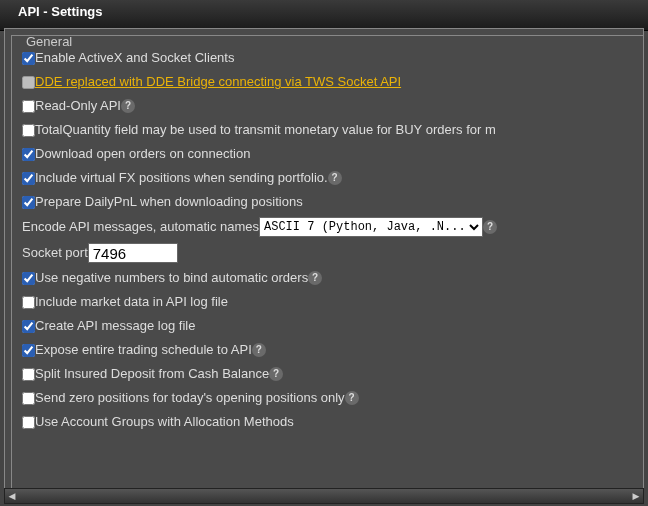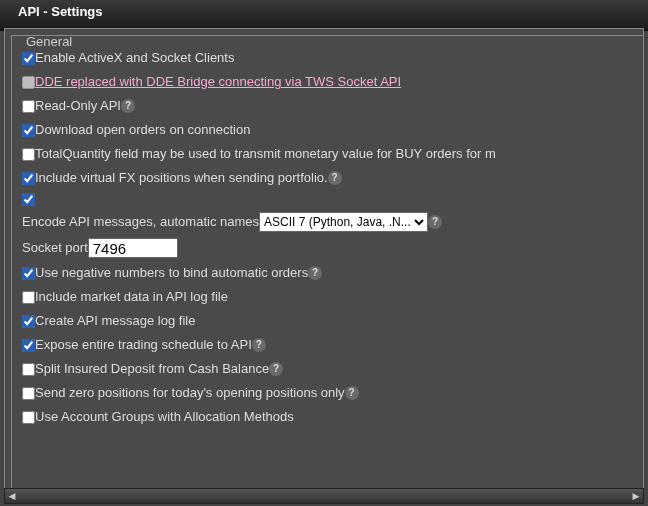--- a/index.html
+++ b/index.html
@@ -3,23 +3,23 @@
 <meta charset="utf-8">
 <style>
   html,body{margin:0;padding:0;background:#4a4a4a;font-family:Arial,Helvetica,sans-serif;font-size:13px;color:#ddd;}
   .window{width:648px;height:506px;position:relative;overflow:hidden;background:linear-gradient(180deg,#5a5a5a 0,#444 40px);}
   .titlebar{height:22px;background:linear-gradient(180deg,#3a3a3a,#1a1a1a);color:#fff;font-weight:bold;padding:4px 18px;border-bottom:1px solid #000;}
   .panel{position:absolute;top:28px;left:4px;right:4px;bottom:16px;border:1px solid #888;background:#4a4a4a;}
   .fieldset-label{position:absolute;top:-2px;left:10px;background:#4a4a4a;padding:0 4px;color:#ccc;font-size:13px;}
   .fieldset{position:absolute;top:6px;left:6px;right:0;bottom:0;border:1px solid #888;border-right:none;border-bottom:none;padding:10px 8px 20px 8px;overflow:hidden;}
   .row{display:flex;align-items:center;gap:0;padding:3px 2px;line-height:18px;white-space:nowrap;}
   .chk{width:13px;height:13px;margin:0;accent-color:#2b5fb3;}
-  .link{color:#f9a8d4;}
+  .link{color:#eab308;}
   .help{display:inline-flex;align-items:center;justify-content:center;width:14px;height:14px;border-radius:50%;background:#6a6a6a;color:#ddd;font-size:10px;font-weight:bold;cursor:pointer;}
-  select{background:#fff;color:#000;border:1px solid #666;font-size:12px;height:20px;}
+  select{background:#fff;color:#000;border:1px solid #666;font-size:12px;height:20px;font-family:Liberation Mono, monospace;}
   input[type=text]{background:#fff;color:#000;border:1px solid #666;font-size:15px;height:18px;width:80px;padding:0 4px;}
   .label{color:#ddd;}
   .hscroll{position:absolute;left:4px;right:4px;bottom:2px;height:14px;background:linear-gradient(180deg,#555,#333);border:1px solid #222;display:flex;align-items:center;}
   .hscroll .arrow{width:14px;height:12px;display:flex;align-items:center;justify-content:center;color:#ccc;font-size:9px;}
   .hscroll .track{flex:1;}
 </style>
 </head>
 <body>
 
 <div class="window">
@@ -39,37 +39,38 @@
         <a href="#" class="link">DDE replaced with DDE Bridge connecting via TWS Socket API</a>
       </div>
 
       <div class="row">
         <input type="checkbox" class="chk" style="">
         <span class="label">Read-Only API</span>
         <span class="help">?</span>
       </div>
 
       <div class="row">
-        <input type="checkbox" class="chk" checked="" style="">
-        <span class="label">Download open orders on connection</span>
+        <input type="checkbox" class="chk" style="">
+        <span class="label">TotalQuantity field may be used to transmit monetary value for BUY orders for m</span>
       </div>
 
       <div class="row">
-        <input type="checkbox" class="chk" style="">
-        <span class="label">TotalQuantity field may be used to transmit monetary value for BUY orders for m</span>
+        <input type="checkbox" class="chk" checked="" style="">
+        <span class="label">Download open orders on connection</span>
       </div>
 
       <div class="row">
         <input type="checkbox" class="chk" checked="" style="">
         <span class="label">Include virtual FX positions when sending portfolio.</span>
         <span class="help">?</span>
       </div>
 
       <div class="row">
         <input type="checkbox" class="chk" checked="" style="">
+        <span class="label">Prepare DailyPnL when downloading positions</span>
       </div>
 
 
       <div class="row">
         <span class="label">Encode API messages, automatic names</span>
         <select>
           <option>ASCII 7 (Python, Java, .N...</option>
         </select>
         <span class="help">?</span>
       </div>

